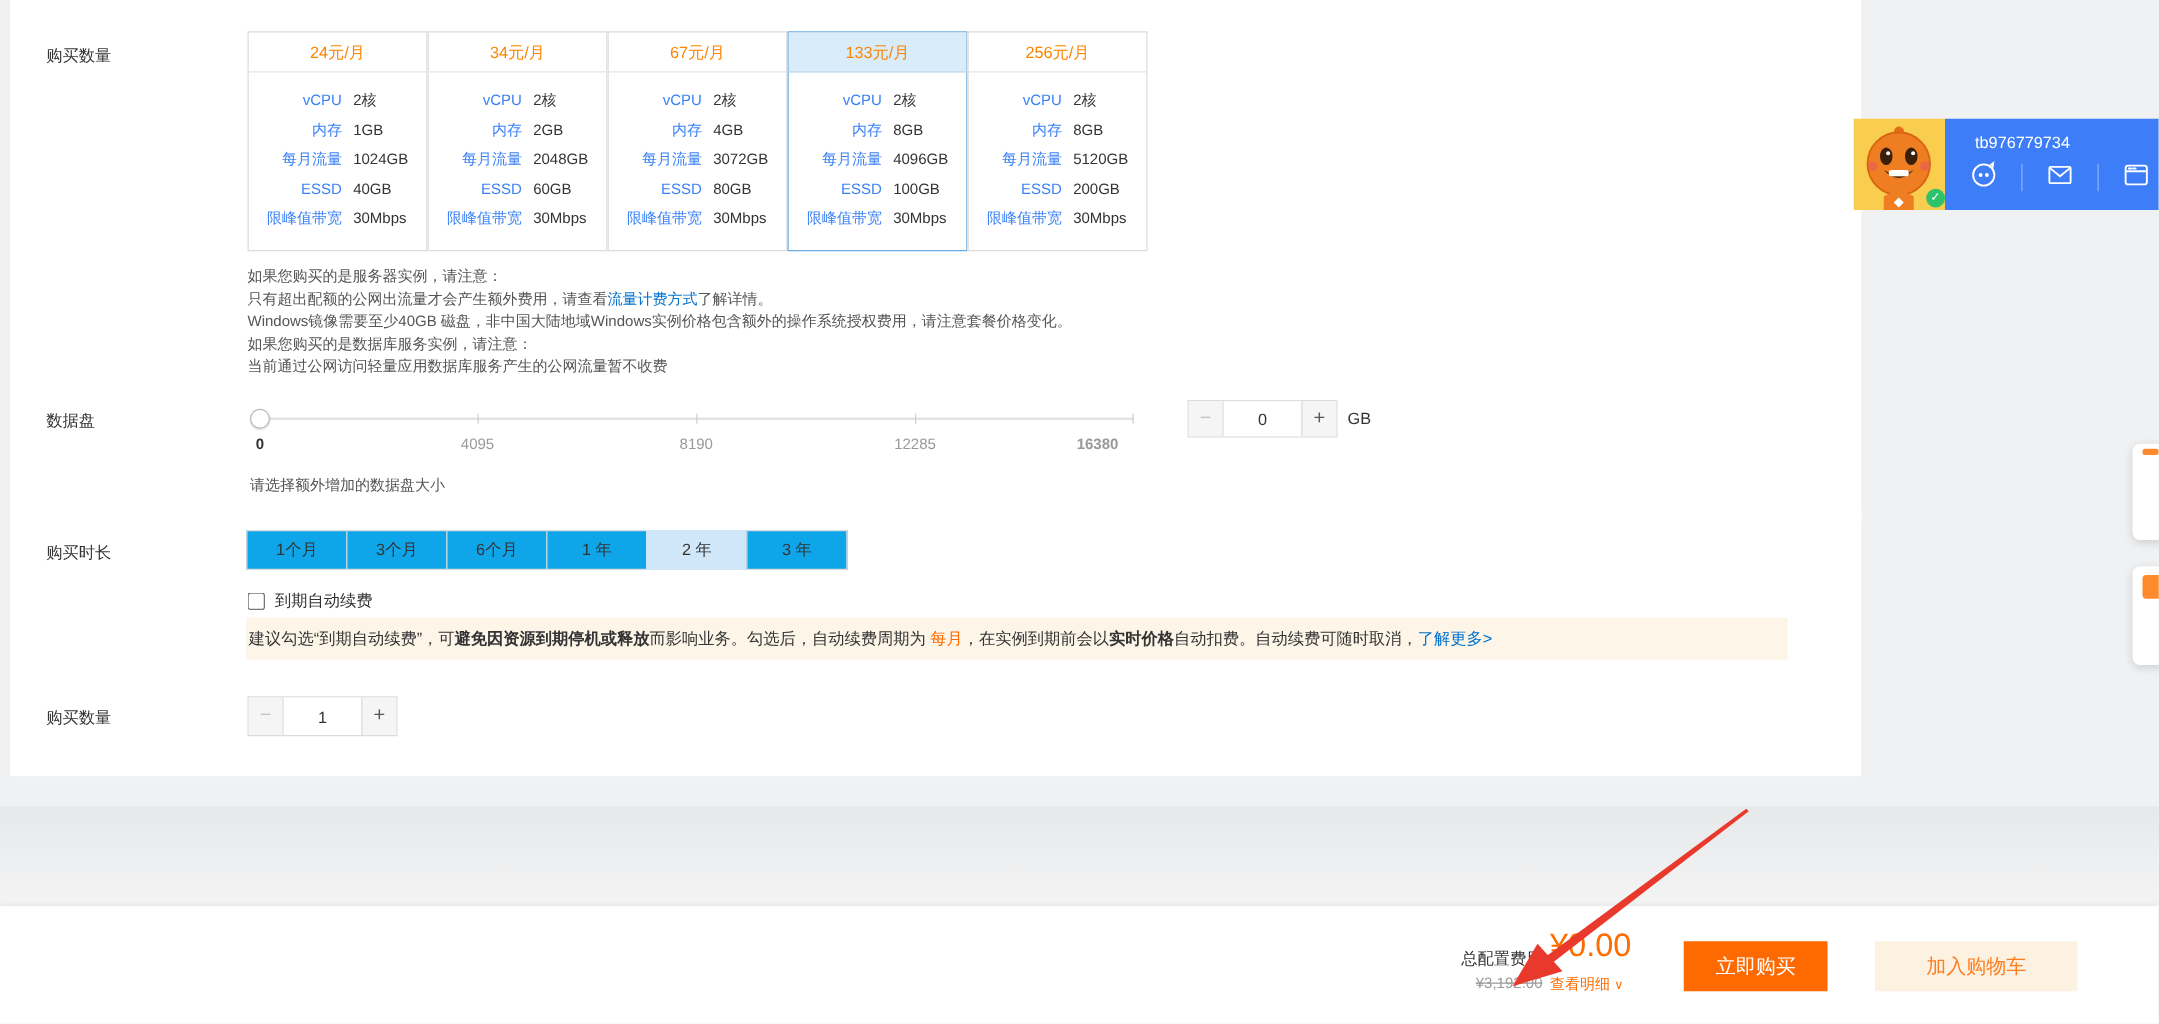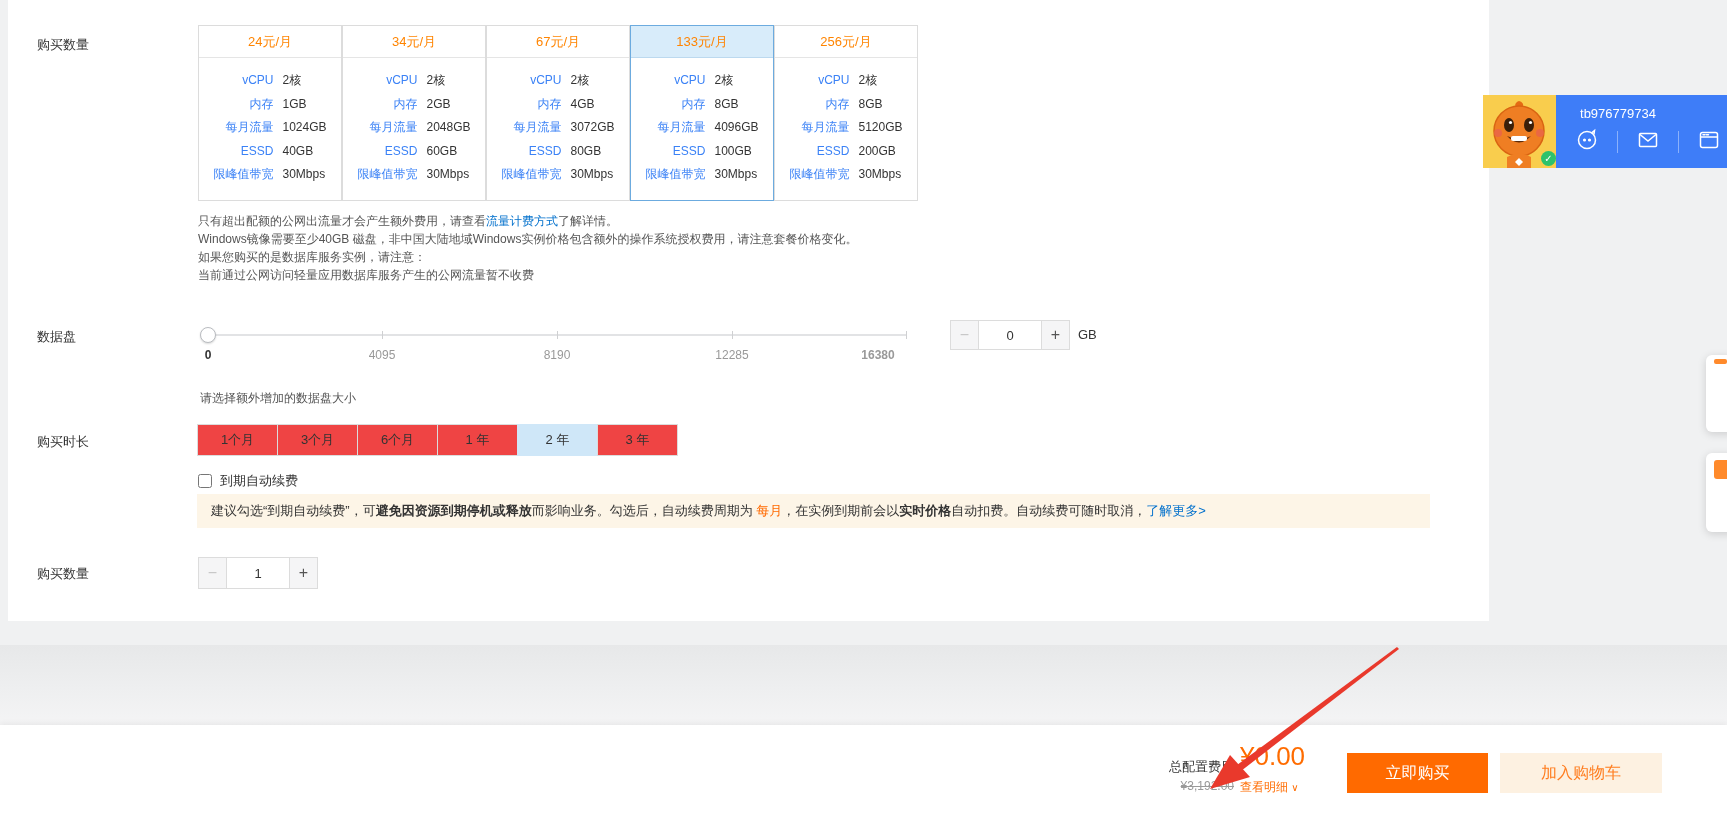--- a/index.html
+++ b/index.html
@@ -27,56 +27,56 @@
   .notes { position:absolute; left:190px; top:212px; font-size:12px; color:#555; line-height:18px; }
   .notes a, .link { color:#0070cc; text-decoration:none; cursor:pointer; }
 
   
   .rail { position:absolute; left:200px; top:334px; width:699px; height:2px; background:#e2e3e5; }
   .tick { position:absolute; top:-3px; width:1px; height:8px; background:#cfd0d2; }
   .handle { position:absolute; left:-8px; top:-7px; width:16px; height:16px; border-radius:50%; background:#fff; border:1px solid #b9bcc0; box-shadow:0 1px 2px rgba(0,0,0,.15); cursor:pointer; }
   .tick-labels { position:absolute; left:200px; top:348px; width:699px; height:14px; font-size:12px; color:#999; }
   .tick-labels span { position:absolute; transform:translateX(-50%); }
   .tick-labels .current { color:#333; font-weight:bold; }
-  .helper { position:absolute; left:192px; top:390px; font-size:12px; color:#555; }
+  .helper { position:absolute; left:192px; top:380px; font-size:12px; color:#555; }
 
   
   .stepper { position:absolute; display:flex; border:1px solid #dcdcdc; background:#fff; }
   .step-btn { width:28px; background:#f5f5f6; color:#555; font-size:16px; text-align:center; cursor:pointer; user-select:none; }
   .step-btn.minus { border-right:1px solid #dcdcdc; color:#c6c6c6; }
   .step-btn.plus  { border-left:1px solid #dcdcdc; }
   .stepper input { width:62px; border:none; outline:none; text-align:center; font-size:13px; color:#333; font-family:inherit; }
   #disk-stepper { left:942px; top:320px; height:30px; }
   #disk-stepper .step-btn { line-height:28px; }
   .unit { position:absolute; left:1070px; top:327px; font-size:13px; color:#333; }
   #qty-stepper { left:190px; top:151px; height:32px; }
   #qty-stepper .step-btn { line-height:30px; }
 
   
   .tabs { position:absolute; left:189px; top:18px; display:flex; }
-  .tab { width:81px; height:32px; line-height:30px; text-align:center; border:1px solid #dcdcdc; margin-left:-1px; background:#ef4444; font-size:13px; color:#333; cursor:pointer; }
+  .tab { width:81px; height:32px; line-height:30px; text-align:center; border:1px solid #dcdcdc; margin-left:-1px; background:#0ea5e9; font-size:13px; color:#333; cursor:pointer; }
   .tab:first-child { margin-left:0; }
   .tab.selected { background:#cfe7f8; border-color:#cfe7f8; }
 
   
   .cb-row { position:absolute; left:190px; top:66px; display:flex; align-items:center; }
   .cb-row input { width:14px; height:14px; margin-right:8px; }
-  .notice { position:absolute; left:189px; top:88px; width:1233px; height:34px; line-height:34px; background:#fdf5e7; padding-left:14px; font-size:13px; color:#333; white-space:nowrap; }
+  .notice { position:absolute; left:189px; top:88px; width:1233px; height:34px; line-height:34px; background:#fdf5e7; padding-left:2px; font-size:13px; color:#333; white-space:nowrap; }
   .notice b { font-weight:bold; }
   .notice .hl { color:#ff6a00; }
 
   
   .band { position:absolute; left:0; top:645px; width:1727px; height:80px; background:linear-gradient(180deg,#e7e8e9 0%,#eeeff0 55%,#f4f4f5 100%); }
   .footer { position:absolute; left:0; top:725px; width:1727px; height:94px; background:#fff; box-shadow:0 -2px 5px rgba(0,0,0,.05); }
   .fee-label { position:absolute; left:1150px; top:33px; width:84px; text-align:right; font-size:13px; color:#333; }
   .fee-big { position:absolute; left:1240px; top:16px; font-size:26px; color:#ff6c00; font-weight:500; }
   .fee-orig { position:absolute; left:1134px; top:54px; width:100px; text-align:right; font-size:12px; color:#9a9a9a; text-decoration:line-through; }
   .fee-detail { position:absolute; left:1240px; top:54px; font-size:12px; color:#ff6c00; cursor:pointer; }
   .fee-detail .chev { font-size:10px; }
-  .btn-buy { position:absolute; left:1347px; top:28px; width:141px; height:40px; background:#ff6a00; color:#fff; font-size:16px; border:none; cursor:pointer; font-family:inherit; }
+  .btn-buy { position:absolute; left:1347px; top:28px; width:115px; height:40px; background:#ff6a00; color:#fff; font-size:16px; border:none; cursor:pointer; font-family:inherit; }
   .btn-cart { position:absolute; left:1500px; top:28px; width:162px; height:40px; background:#fdf1e1; color:#ff7d1f; font-size:16px; border:none; cursor:pointer; font-family:inherit; }
 
   
   .chat { position:absolute; left:1483px; top:95px; height:73px; display:flex; }
   .avatar { width:73px; height:73px; background:#f9cd4d; position:relative; overflow:hidden; }
   .badge { position:absolute; left:58px; top:56px; width:15px; height:15px; background:#2dc26b; border-radius:50%; color:#fff; font-size:10px; line-height:15px; text-align:center; }
   .chat-panel { width:171px; background:#3e7df8; color:#fff; position:relative; }
   .chat-name { position:absolute; left:0; top:11px; width:124px; text-align:center; font-size:13px; }
   .chat-icons { position:absolute; left:10px; top:33px; display:flex; align-items:center; }
   .chat-icon { width:42px; text-align:center; cursor:pointer; }
@@ -169,20 +169,21 @@
           <span class="sv">5120GB</span>
         <span class="sl">ESSD</span>
           <span class="sv">200GB</span>
         <span class="sl">限峰值带宽</span>
           <span class="sv">30Mbps</span>
       </div>
     </div>
   </div>
 
   <div class="notes">
+    <div>如果您购买的是服务器实例，请注意：</div>
     <div><span>只有超出配额的公网出流量才会产生额外费用，请查看</span><a class="link">流量计费方式</a><span>了解详情。</span></div>
     <div>Windows镜像需要至少40GB 磁盘，非中国大陆地域Windows实例价格包含额外的操作系统授权费用，请注意套餐价格变化。</div>
     <div>如果您购买的是数据库服务实例，请注意：</div>
     <div>当前通过公网访问轻量应用数据库服务产生的公网流量暂不收费</div>
   </div>
 
   <div class="field-label" style="left:29px; top:328px;">数据盘</div>
 
   <div class="rail">
     <div class="tick" style="left:174px;"></div>

